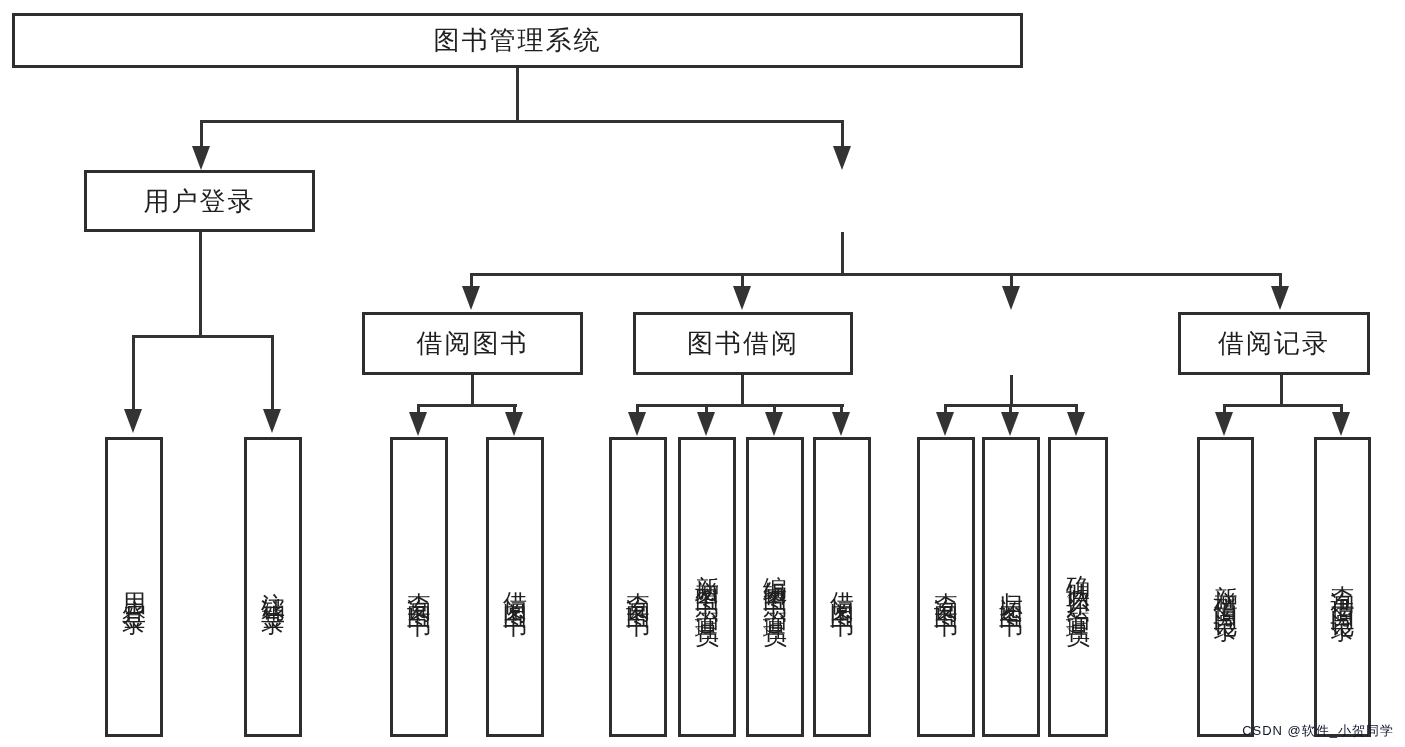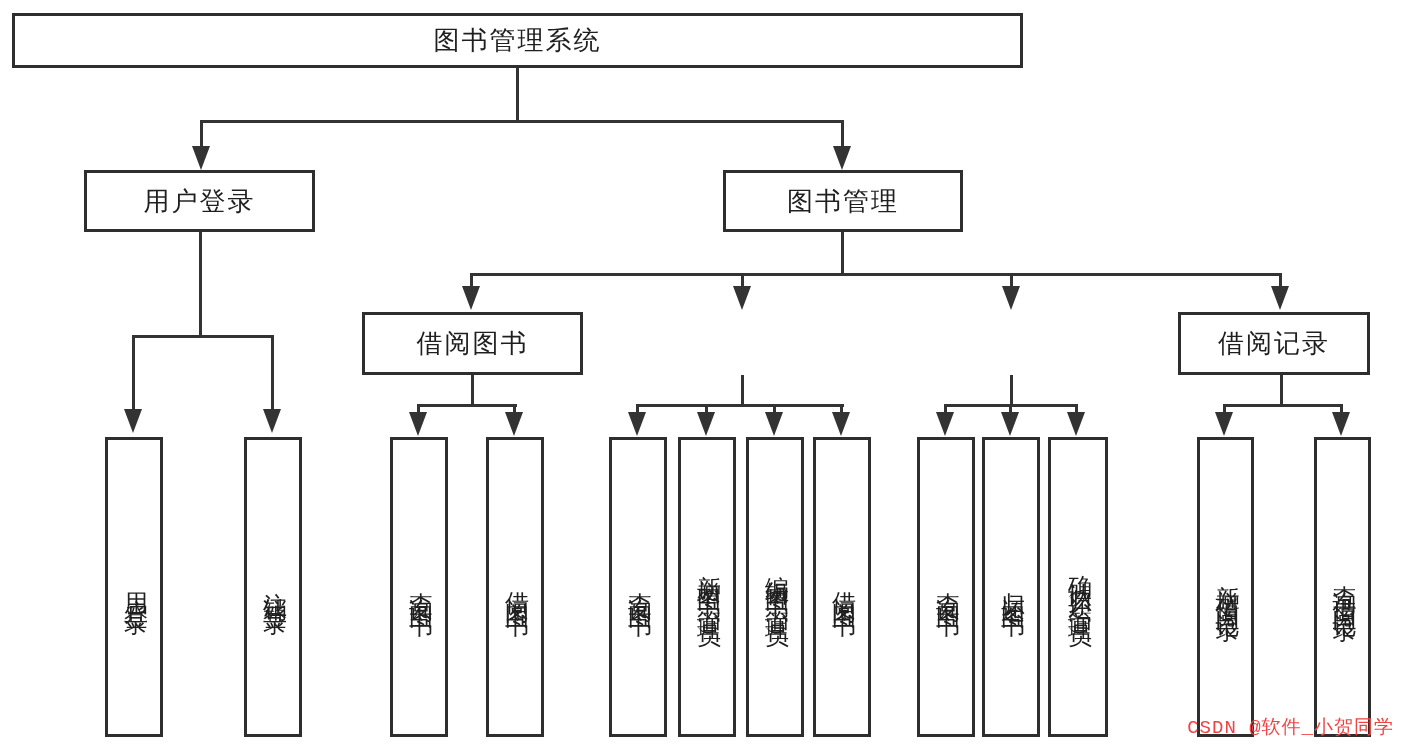--- a/index.html
+++ b/index.html
@@ -1,21 +1,21 @@
 <!DOCTYPE html>
 <html><head>
 <meta charset="utf-8">
 <style>
   html, body { margin: 0; padding: 0; background: #ffffff; }
   #stage {
     position: relative;
     width: 1405px;
     height: 747px;
     background: #ffffff;
-    font-family: Liberation Mono, monospace;
+    font-family: Liberation Sans, sans-serif;
     overflow: hidden;
   }
   
   .node {
     position: absolute;
     box-sizing: border-box;
     border: 3px solid #2e2e2e;
     background: #ffffff;
     display: flex;
     align-items: center;
@@ -52,23 +52,23 @@
     position: absolute;
     width: 0; height: 0;
     border-left: 9px solid transparent;
     border-right: 9px solid transparent;
     border-top: 24px solid #333333;
   }
   .watermark {
     position: absolute;
     right: 11px;
     bottom: 7px;
-    font-size: 19px;
+    font-size: 13px;
     letter-spacing: 1px;
-    color: #ef4444;
+    color: #0f172a;
     z-index: 10;
     white-space: nowrap;
   }
 </style>
 </head>
 <body>
 
 <div id="stage">
 
   <div class="node" style="left:12px; top:13px; width:1011px; height:55px;">
@@ -77,23 +77,20 @@
 
   <div class="vl" style="left:516px; top:68px; height:54px;"></div>
   <div class="hl" style="left:200px; top:120px; width:644px;"></div>
   <div class="vl" style="left:200px; top:120px; height:28px;"></div>
   <div class="ah" style="left:192px; top:146px;"></div>
   <div class="vl" style="left:841px; top:120px; height:28px;"></div>
   <div class="ah" style="left:833px; top:146px;"></div>
 
   <div class="node" style="left:84px; top:170px; width:231px; height:62px;">
     <span>用户登录</span>
-  </div>
-  <div class="node" style="left:723px; top:170px; width:240px; height:62px;">
-    <span>图书管理</span>
   </div>
 
   <div class="vl" style="left:199px; top:232px; height:105px;"></div>
   <div class="hl" style="left:133px; top:335px; width:141px;"></div>
   <div class="vl" style="left:132px; top:335px; height:75px;"></div>
   <div class="ah" style="left:124px; top:409px;"></div>
   <div class="vl" style="left:271px; top:335px; height:75px;"></div>
   <div class="ah" style="left:263px; top:409px;"></div>
 
   <div class="leaf" style="left:105px; top:437px; width:58px; height:300px;">
@@ -109,20 +106,23 @@
   <div class="ah" style="left:462px; top:286px;"></div>
   <div class="vl" style="left:741px; top:273px; height:14px;"></div>
   <div class="ah" style="left:733px; top:286px;"></div>
   <div class="vl" style="left:1010px; top:273px; height:14px;"></div>
   <div class="ah" style="left:1002px; top:286px;"></div>
   <div class="vl" style="left:1279px; top:273px; height:14px;"></div>
   <div class="ah" style="left:1271px; top:286px;"></div>
 
   <div class="node" style="left:362px; top:312px; width:221px; height:63px;">
     <span>借阅图书</span>
+  </div>
+  <div class="node" style="left:633px; top:312px; width:220px; height:63px;">
+    <span>图书借阅</span>
   </div>
   <div class="node" style="left:1178px; top:312px; width:192px; height:63px;">
     <span>借阅记录</span>
   </div>
 
   <div class="vl" style="left:471px; top:375px; height:31px;"></div>
   <div class="hl" style="left:418px; top:404px; width:99px;"></div>
   <div class="vl" style="left:417px; top:404px; height:9px;"></div>
   <div class="ah" style="left:409px; top:412px;"></div>
   <div class="vl" style="left:513px; top:404px; height:9px;"></div>

